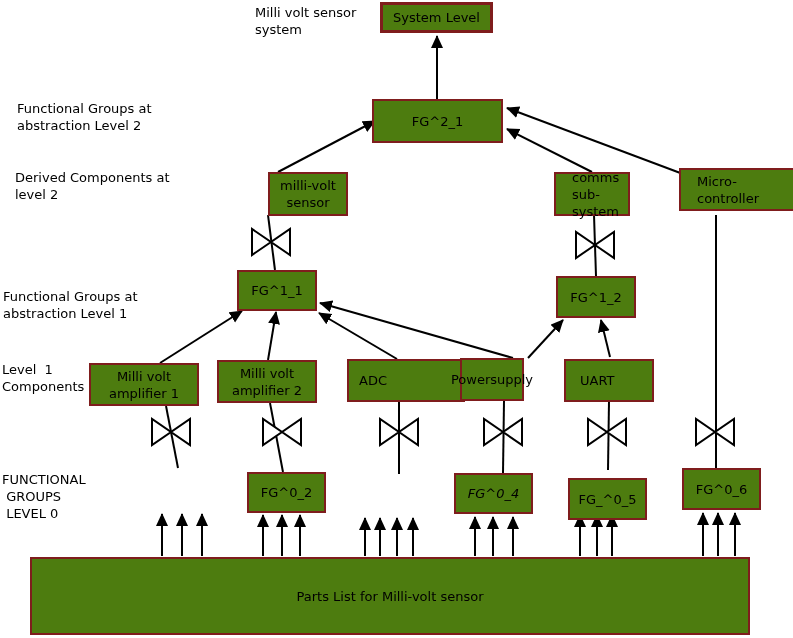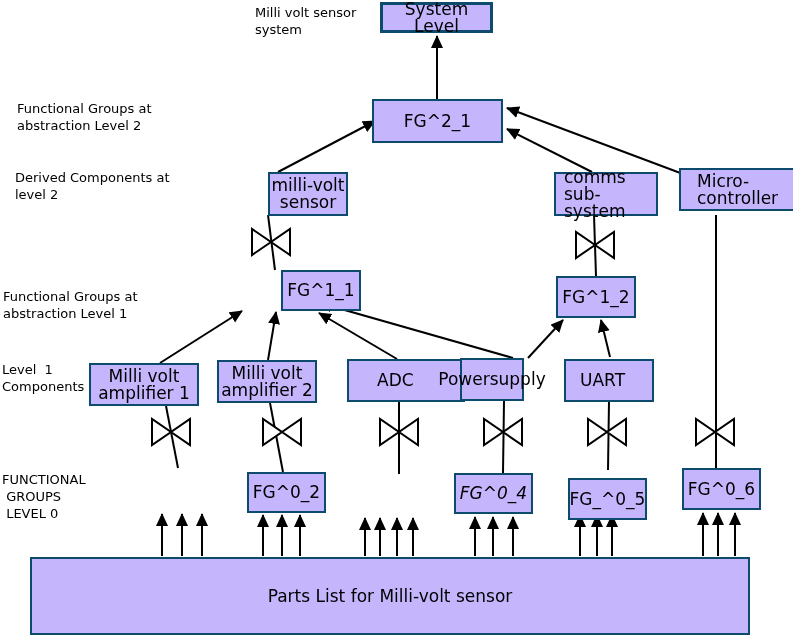--- a/index.html
+++ b/index.html
@@ -2,23 +2,23 @@
 <html><head>
 <meta charset="utf-8">
 <style>
   html,body{margin:0;padding:0;background:#ffffff;}
   .stage{
     position:relative;width:793px;height:638px;background:#ffffff;
     font-family:"DejaVu Sans","Liberation Sans",sans-serif;color:#000;overflow:hidden;
   }
   .wires{position:absolute;left:0;top:0;width:793px;height:638px;}
   .box{
-    position:absolute;box-sizing:border-box;border:2px solid #0c4a6e;background:#c4b5fd;
+    position:absolute;box-sizing:border-box;border:2px solid #7f1d1d;background:#4d7c0f;
     display:flex;align-items:center;justify-content:center;text-align:center;
-    white-space:pre-line;font-size:17px;line-height:17px;
+    white-space:pre-line;font-size:13px;line-height:17px;
   }
   .box.thick{border-width:3px;}
   .box.left{justify-content:flex-start;text-align:left;}
   .lbl{
     position:absolute;white-space:pre;font-size:13px;line-height:17px;text-align:left;
   }
 </style>
 </head>
 <body>
 
@@ -136,31 +136,31 @@
   <div class="lbl" style="left:2px;top:361px;">Level  1
 Components</div>
   <div class="lbl" style="left:2px;top:471px;">FUNCTIONAL
  GROUPS
  LEVEL 0</div>
 
   <div class="box thick" style="left:380px;top:2px;width:113px;height:31px;">System Level</div>
   <div class="box" style="left:372px;top:99px;width:131px;height:44px;">FG^2_1</div>
   <div class="box" style="left:228px;top:172px;width:80px;height:44px;margin-left:40px;">milli-volt
 sensor</div>
-  <div class="box left" style="left:554px;top:172px;width:104px;height:44px;padding-left:8px;">comms
+  <div class="box left" style="left:554px;top:172px;width:76px;height:44px;padding-left:16px;">comms
 sub-system</div>
   <div class="box left" style="left:679px;top:168px;width:136px;height:43px;padding-left:16px;">Micro-
 controller</div>
-  <div class="box" style="left:237px;top:270px;width:80px;height:41px;margin-left:44px;">FG^1_1</div>
+  <div class="box" style="left:237px;top:270px;width:80px;height:41px;">FG^1_1</div>
   <div class="box" style="left:556px;top:276px;width:80px;height:42px;">FG^1_2</div>
   <div class="box" style="left:89px;top:363px;width:110px;height:43px;">Milli volt
 amplifier 1</div>
   <div class="box" style="left:217px;top:360px;width:100px;height:43px;">Milli volt
 amplifier 2</div>
-  <div class="box left" style="left:347px;top:359px;width:118px;height:43px;padding-left:28px;">ADC</div>
+  <div class="box left" style="left:347px;top:359px;width:118px;height:43px;padding-left:10px;">ADC</div>
   <div class="box" style="left:460px;top:358px;width:64px;height:43px;">Powersupply</div>
   <div class="box left" style="left:564px;top:359px;width:90px;height:43px;padding-left:14px;">UART</div>
   <div class="box" style="left:247px;top:472px;width:79px;height:41px;">FG^0_2</div>
   <div class="box" style="left:454px;top:473px;width:79px;height:41px;font-style:italic;">FG^0_4</div>
   <div class="box" style="left:568px;top:470px;width:79px;height:42px;margin-top:8px;">FG_^0_5</div>
   <div class="box" style="left:682px;top:468px;width:79px;height:42px;">FG^0_6</div>
   <div class="box" style="left:30px;top:557px;width:720px;height:78px;">Parts List for Milli-volt sensor</div>
 
 </div>
 

